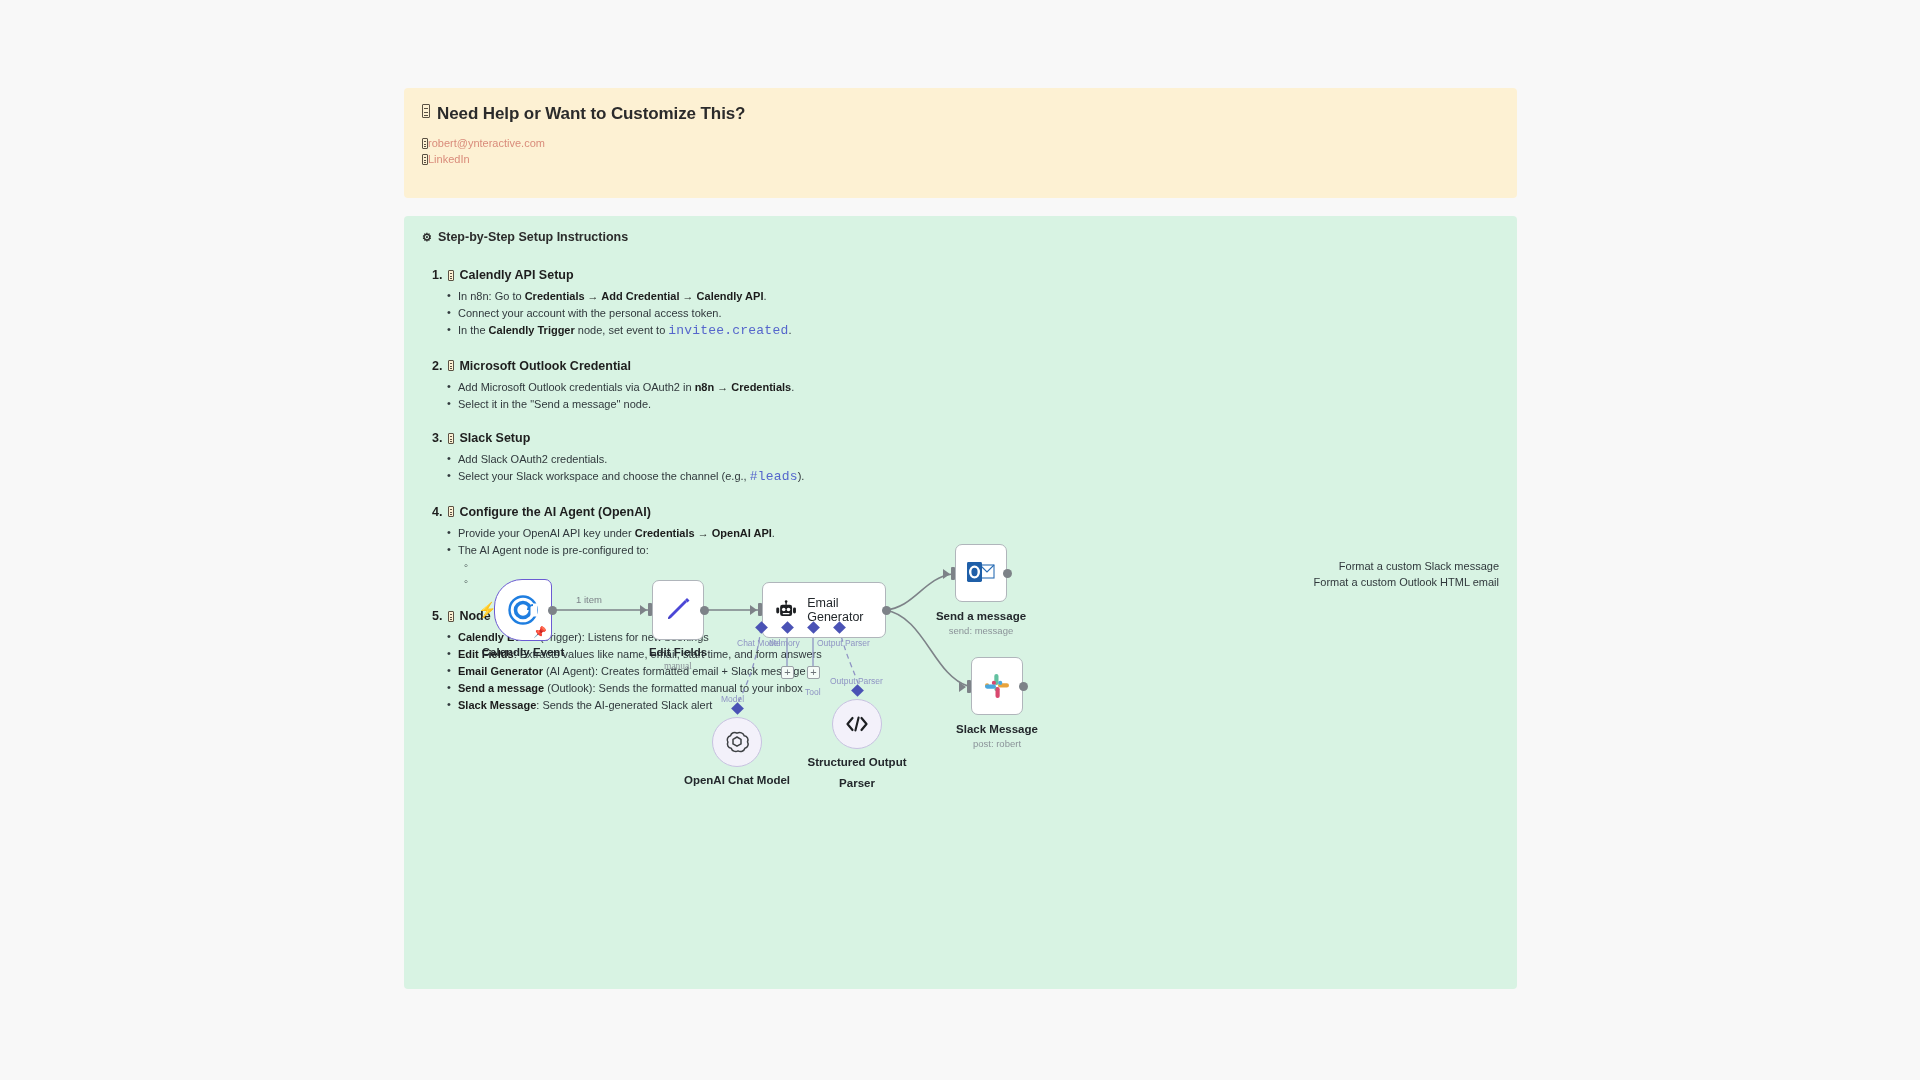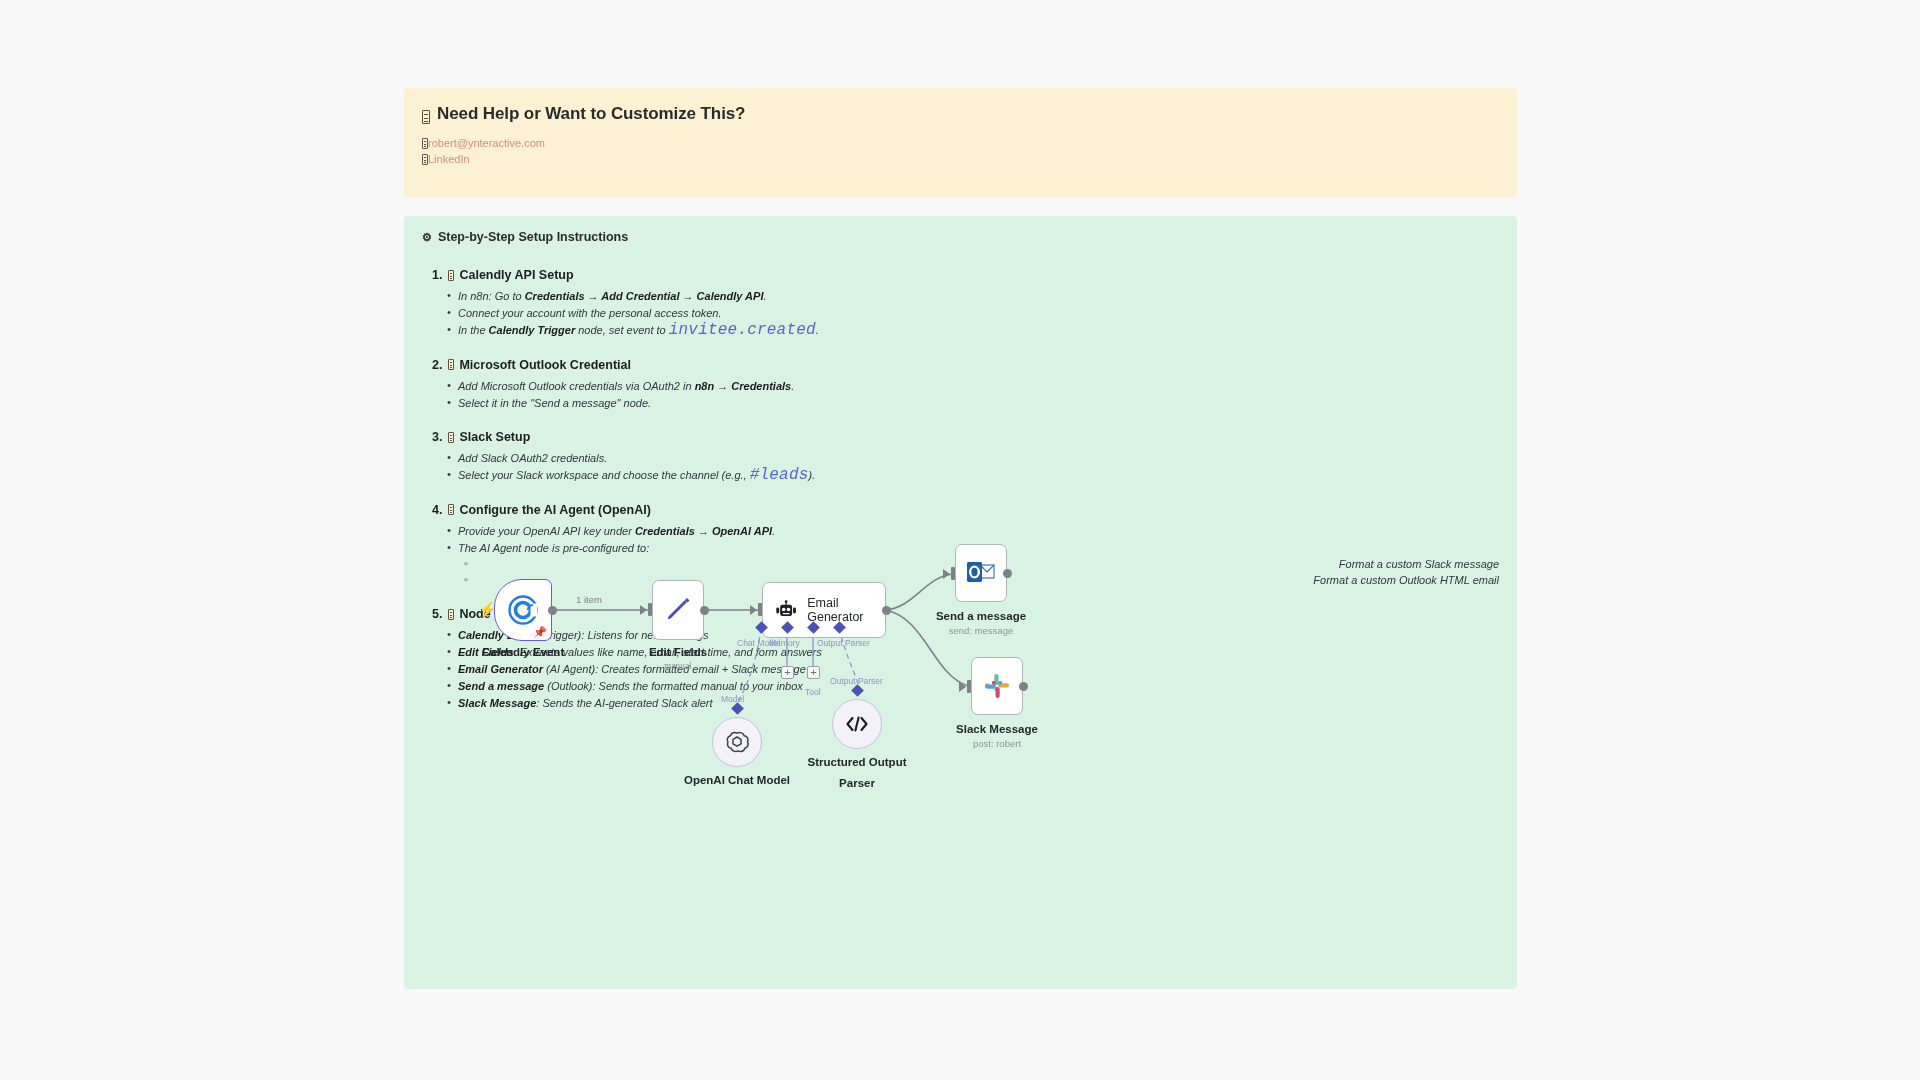--- a/index.html
+++ b/index.html
@@ -14,21 +14,21 @@
 
   
   .help-panel {
     position: absolute; left: 404px; top: 88px;
     width: 1113px; height: 110px;
     background: #fdf1d3; border-radius: 4px;
     padding: 16px 18px 10px 18px;
   }
   .help-title {
     font-size: 17px; font-weight: bold; color: #2b2b2b;
-    letter-spacing: -0.1px; display: flex; align-items: flex-end; gap: 7px;
+    letter-spacing: -0.1px; display: flex; align-items: flex-start; gap: 7px;
   }
   .help-links { margin-top: 12px; }
   .help-link-row { display: flex; align-items: center; line-height: 14px; margin-bottom: 2px; }
   .help-link { font-size: 11px; color: #d98b7a; text-decoration: none; }
   .tofu {
     display: inline-block; width: 8px; height: 14px;
     border: 1px solid #5a5144; border-radius: 1px;
     position: relative; background: #fdf1d3; flex: none;
   }
   .tofu::before, .tofu::after {
@@ -52,38 +52,38 @@
     display: flex; align-items: center; gap: 6px; margin-bottom: 24px;
   }
   .gear-glyph { font-size: 11px; color: #2b2b2b; }
 
   .step-head {
     font-size: 12.5px; font-weight: bold; color: #1e1e1e;
     display: flex; align-items: center; gap: 5px;
     margin: 0 0 7px 10px;
   }
   .step-head .num { margin-right: 1px; }
-  ul.bullets { margin: 0 0 20px 0; padding-left: 36px; list-style: none; font-style: italic; }
+  ul.bullets { margin: 0 0 20px 0; padding-left: 36px; list-style: none; }
   ul.bullets > li {
     font-size: 11px; color: #30383c; line-height: 14.5px;
     margin-bottom: 2.5px; position: relative;
   }
   ul.bullets > li::before {
     content: "•"; position: absolute; left: -11px; top: -1px; font-size: 11px; color: #30383c;
   }
   ul.sub { margin: 2px 0 0 0; padding-left: 17px; list-style: none; text-align: right; }
   ul.sub > li {
     font-size: 11px; color: #30383c; line-height: 14.5px; position: relative; margin-bottom: 1px;
   }
   ul.sub > li::before {
     content: "◦"; position: absolute; left: -11px; top: -1px; font-size: 11px; color: #30383c;
   }
   .b { font-weight: bold; color: #1b1b1b; }
   code.mono {
-    font-family: "Liberation Mono", monospace; font-size: 16px;
+    font-family: "Liberation Mono", monospace; font-size: 13px;
     color: #5566cc; letter-spacing: 0.2px;
   }
 
   
   .canvas { position: absolute; left: 0; top: 0; width: 1113px; height: 773px; pointer-events: none; }
   .wf { position: absolute; left: 0; top: 0; width: 1113px; height: 773px; }
 
   .node {
     position: absolute; background: #fff;
     border: 1.3px solid #b0b5bb; border-radius: 7px;

